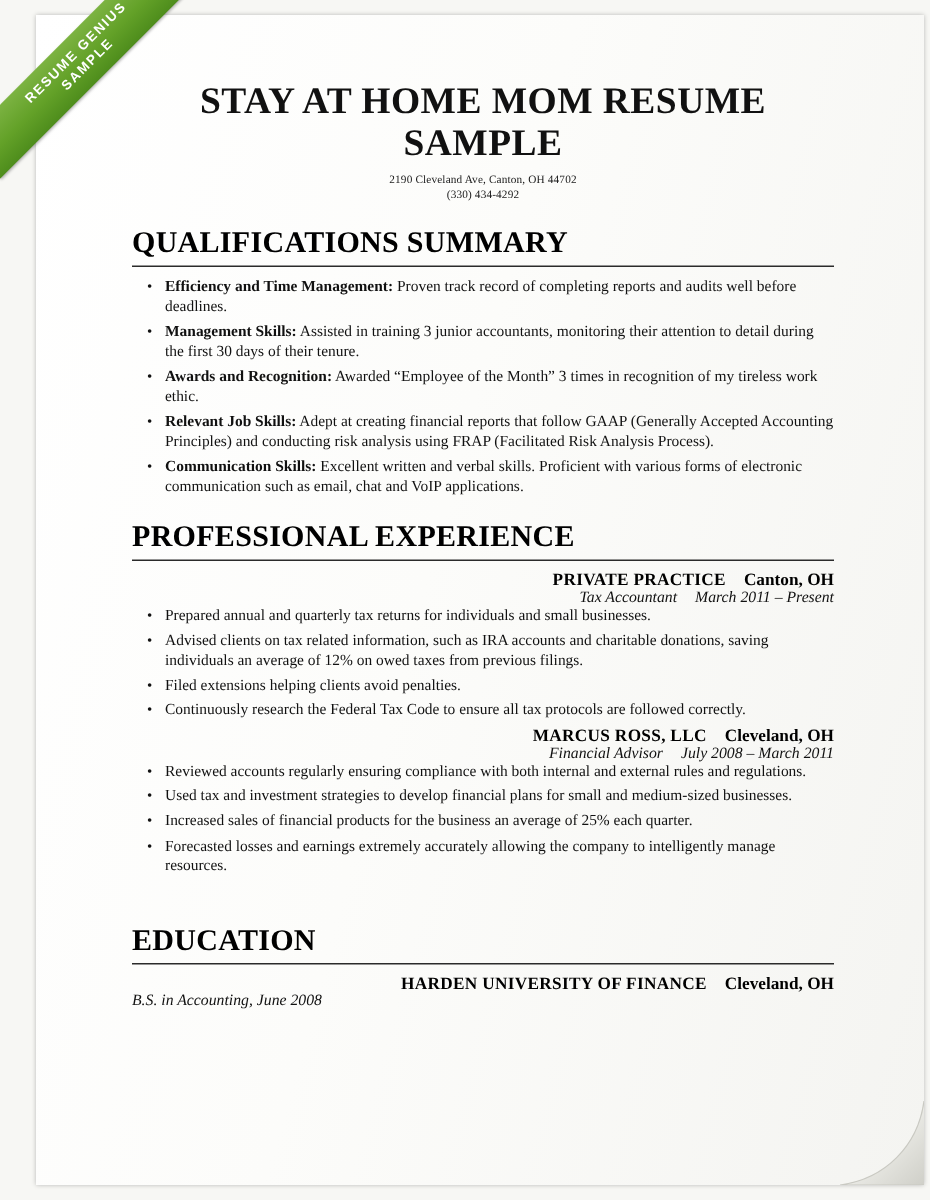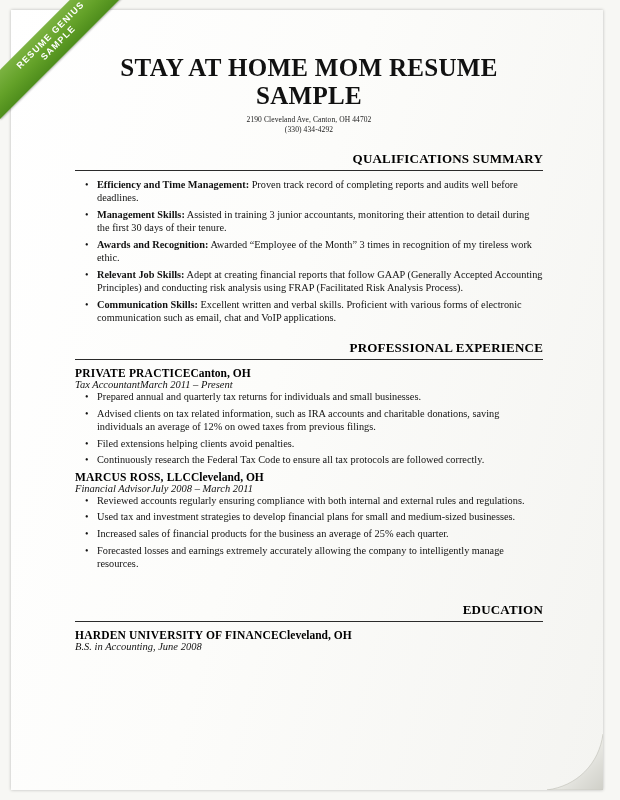--- a/index.html
+++ b/index.html
@@ -16,21 +16,21 @@
   .page {
     position: relative;
     width: 620px;
     height: 800px;
     background: #f7f7f4;
     box-sizing: border-box;
     overflow: hidden;
   }
   .paper {
     position: absolute;
-    left: 11px;
+    left: 24px;
     top: 10px;
     width: 592px;
     height: 780px;
     background: #eab308;
     box-shadow: 0 0 3px rgba(0,0,0,0.25);
     overflow: hidden;
   }
   .paper-inner {
     position: absolute;
     left: 0; top: 0; right: 0; bottom: 0;
@@ -101,25 +101,24 @@
     line-height: 10px;
     letter-spacing: 0.1px;
   }
 
   .section {
     margin-top: 16px;
   }
   .section-heading {
     font-family: "Liberation Serif", serif;
     font-weight: bold;
-    font-size: 13px;
+    font-size: 20px;
     color: #000000;
     letter-spacing: 0.2px;
     margin: 0 0 3px 0;
-    text-align: right;
   }
   .rule {
     height: 1px;
     background: #2b2b2b;
     width: 100%;
     margin-bottom: 7px;
   }
 
   ul.bullets {
     margin: 0;
@@ -144,22 +143,23 @@
   }
   .b-label {
     font-weight: bold;
   }
 
   .job {
     margin-bottom: 4px;
   }
   .job-row {
     display: flex;
-    justify-content: flex-start;
+    justify-content: flex-end;
     align-items: baseline;
+    gap: 12px;
   }
   .job-company {
     font-weight: bold;
     font-size: 11.5px;
     color: #000;
     letter-spacing: 0.2px;
   }
   .job-location {
     font-weight: bold;
     font-size: 11.5px;

